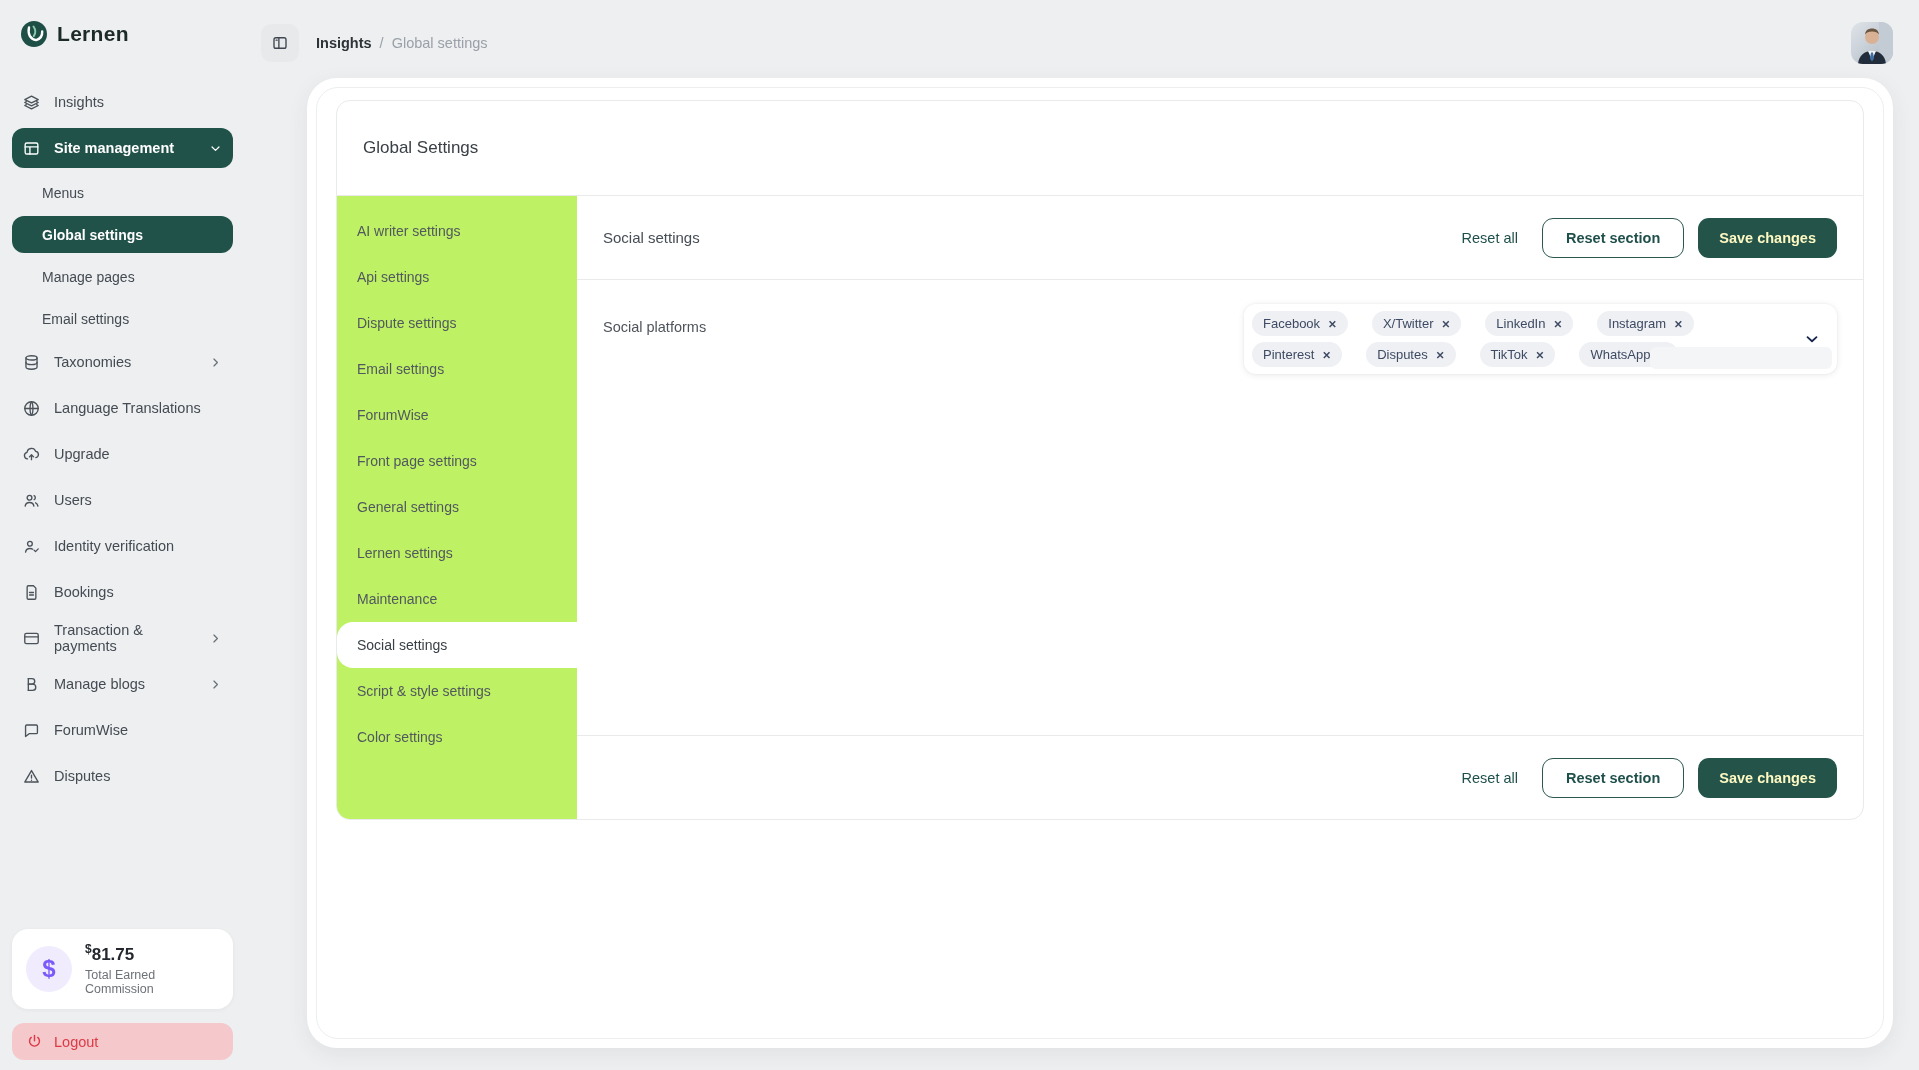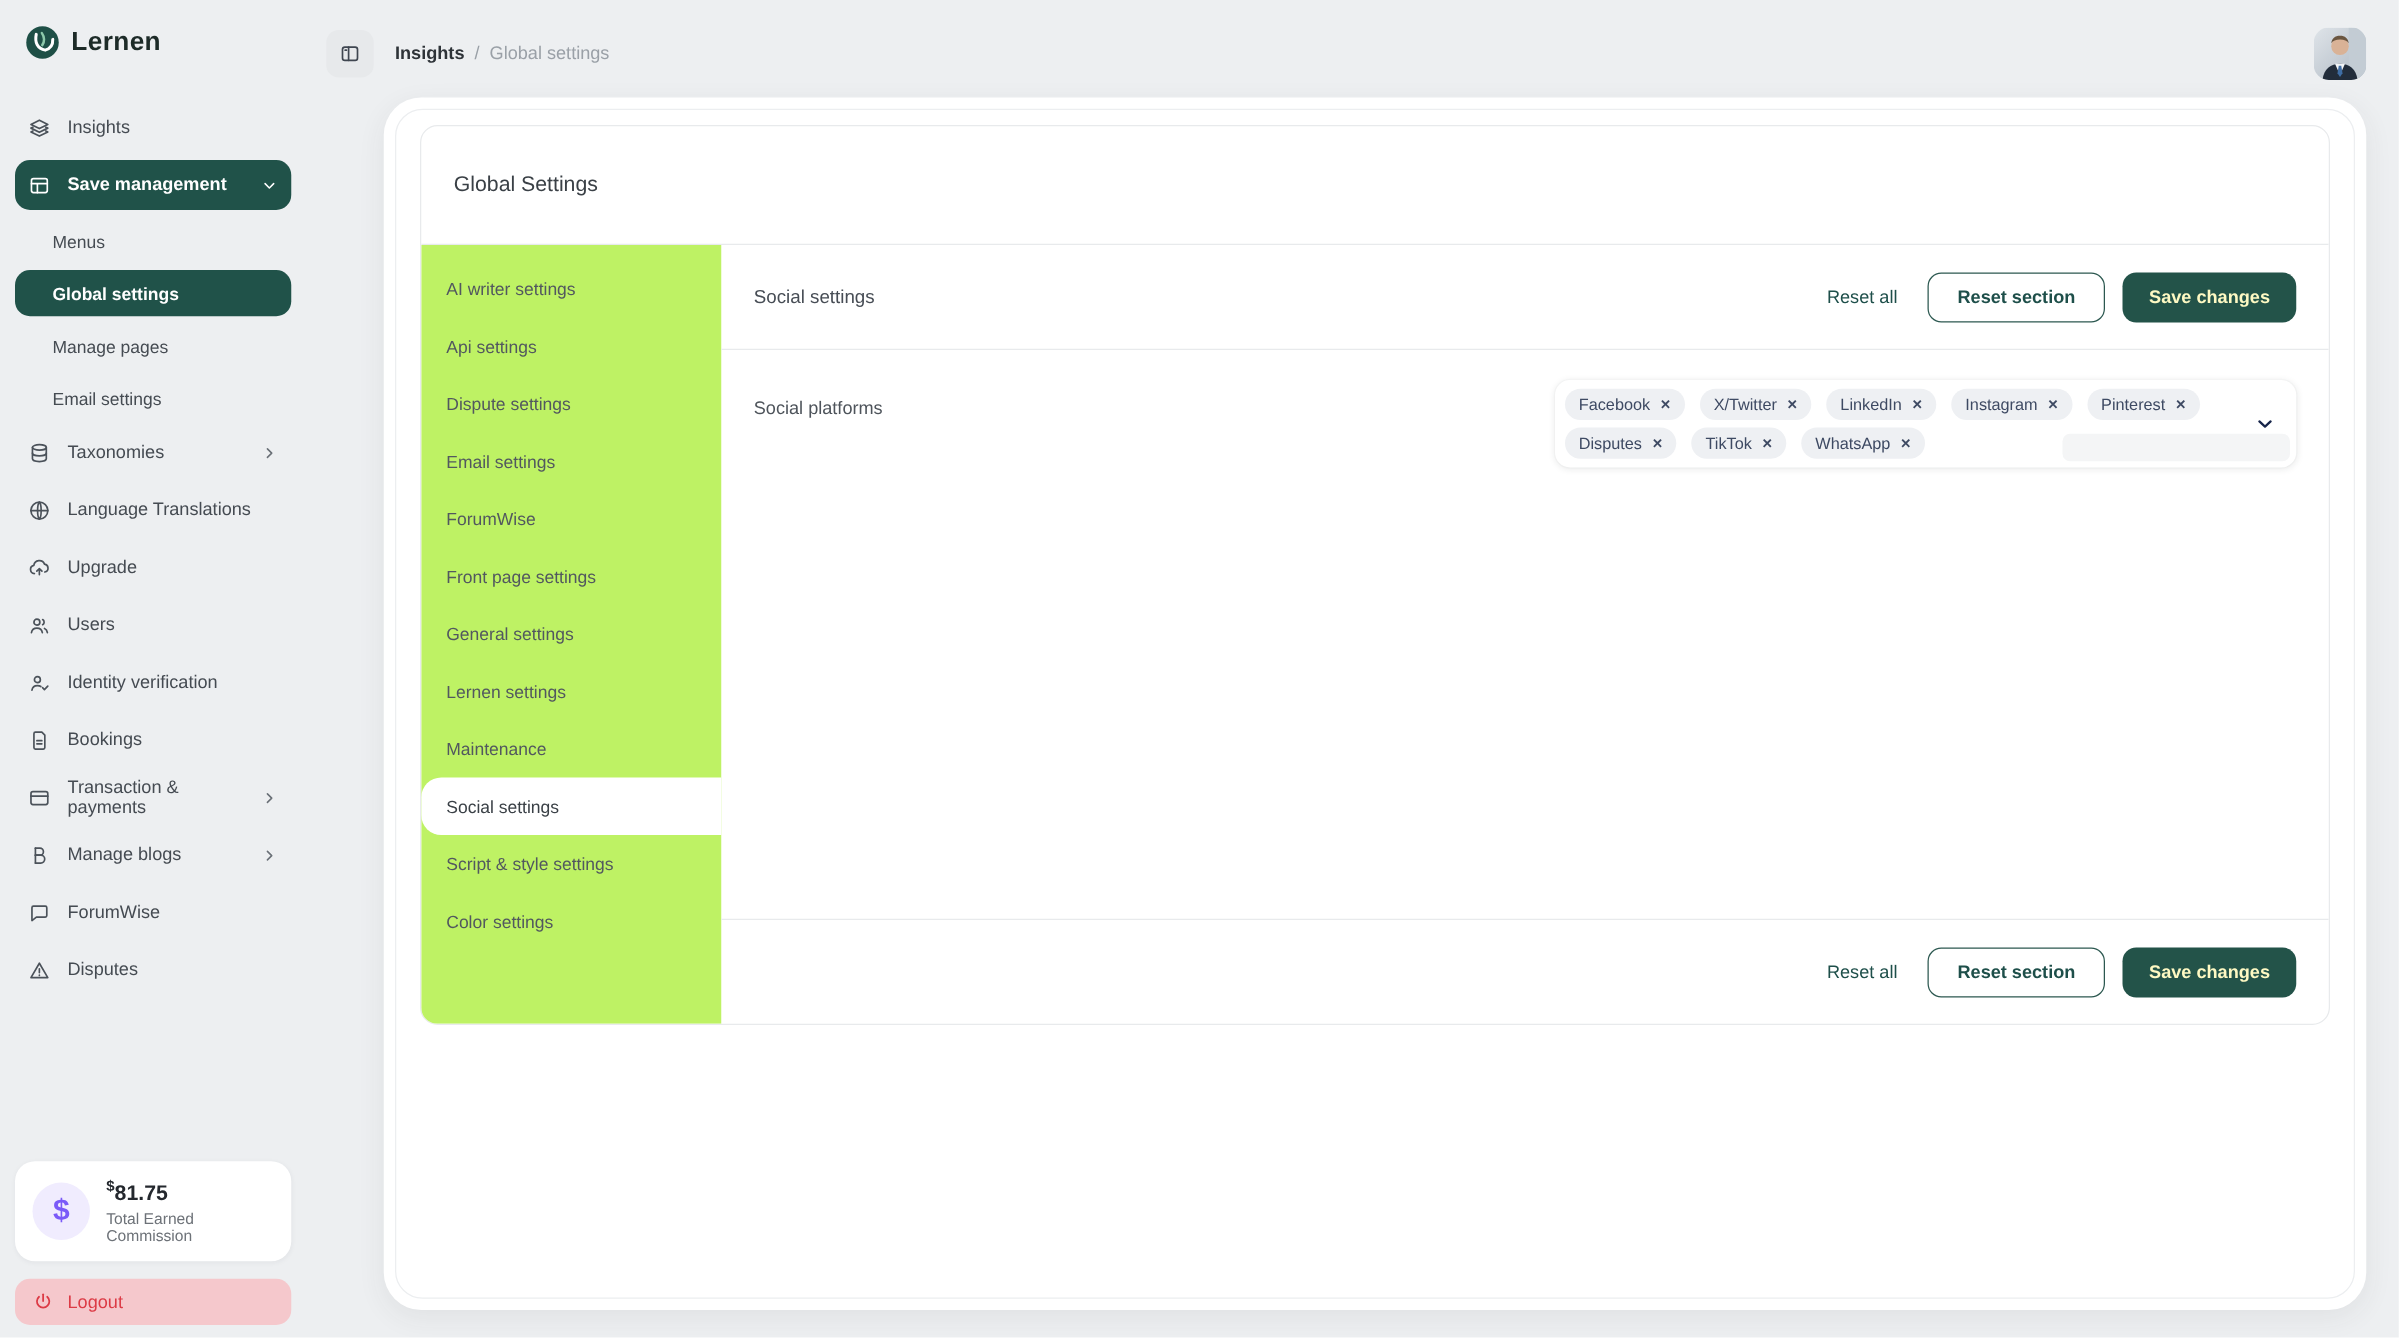--- a/index.html
+++ b/index.html
@@ -59,21 +59,21 @@
   .content { flex:1; display:flex; flex-direction:column; min-width:0; }
   .section-head { height:84px; flex:none; display:flex; align-items:center; padding:0 26px; border-bottom:1px solid #e8eaec; }
   .section-title { font-size:15px; font-weight:500; color:#474d55; }
   .actions { margin-left:auto; display:flex; align-items:center; gap:14px; }
   .btn-text { background:none; border:none; color:#1e4f4a; font-size:14.5px; font-weight:500; font-family:inherit; padding:0 10px; cursor:pointer; }
   .btn-outline { height:40px; padding:0 23px; background:#fff; border:1px solid #2c5850; border-radius:11px; color:#1e4f4a; font-size:14.5px; font-weight:600; font-family:inherit; cursor:pointer; }
   .btn-solid { height:40px; padding:0 21px; background:#235349; border:none; border-radius:11px; color:#fef9c3; font-size:14.5px; font-weight:600; font-family:inherit; cursor:pointer; }
 
   .field-row { display:flex; align-items:flex-start; padding:24px 26px; }
   .field-label { font-size:14.5px; color:#4e545b; margin-top:15px; }
-  .multiselect { margin-left:auto; width:593px; min-height:56px; background:#fff; border-radius:12px; position:relative; padding:7px 52px 7px 8px; display:flex; flex-wrap:wrap; gap:6px 12px; align-content:center; align-items:flex-start; box-shadow:0 1px 6px rgba(30,35,40,.10), 0 0 0 1px rgba(30,35,40,.02); cursor:pointer; }
+  .multiselect { margin-left:auto; width:593px; min-height:56px; background:#fff; border-radius:12px; position:relative; padding:7px 52px 7px 8px; display:flex; flex-wrap:wrap; gap:6px 24px; align-content:center; align-items:flex-start; box-shadow:0 1px 6px rgba(30,35,40,.10), 0 0 0 1px rgba(30,35,40,.02); cursor:pointer; }
   .tag { height:25px; background:#eef0f3; border-radius:13px; display:inline-flex; align-items:center; gap:8px; padding:0 11px; font-size:13px; color:#3e4a63; }
   .tag .x { font-size:10.5px; font-weight:700; color:#3e4a63; cursor:pointer; }
   .ms-chevron { position:absolute; right:16px; top:50%; transform:translateY(-50%); color:#16254a; }
   .ms-input-strip { position:absolute; right:5px; bottom:5px; width:182px; height:22px; background:#f4f5f6; border-radius:6px; }
 
   .content-spacer { flex:1; }
   .footer-row { height:84px; flex:none; display:flex; align-items:center; padding:0 26px; border-top:1px solid #e8eaec; }
 </style>
 </head>
 <body>
@@ -102,21 +102,21 @@
       <span>Insights</span>
     </div>
 
     <div class="nav-item pill">
       <span class="ico">
         <svg viewBox="0 0 24 24" width="19" height="19" fill="none" stroke="currentColor" stroke-width="1.7" stroke-linecap="round" stroke-linejoin="round">
           <rect x="4" y="5" width="16" height="14" rx="2"></rect>
             <path d="M4 10h16M10 10v9"></path>
         </svg>
       </span>
-      <span>Save management</span>
+      <span>Site management</span>
       <span class="chev">
         <svg viewBox="0 0 24 24" width="15" height="15" fill="none" stroke="currentColor" stroke-width="2" stroke-linecap="round" stroke-linejoin="round">
             <path d="M6.5 9.5 12 15l5.5-5.5"></path>
           </svg>
       </span>
     </div>
 
     <div class="sub-item">
       <span>Menus</span>
     </div>

